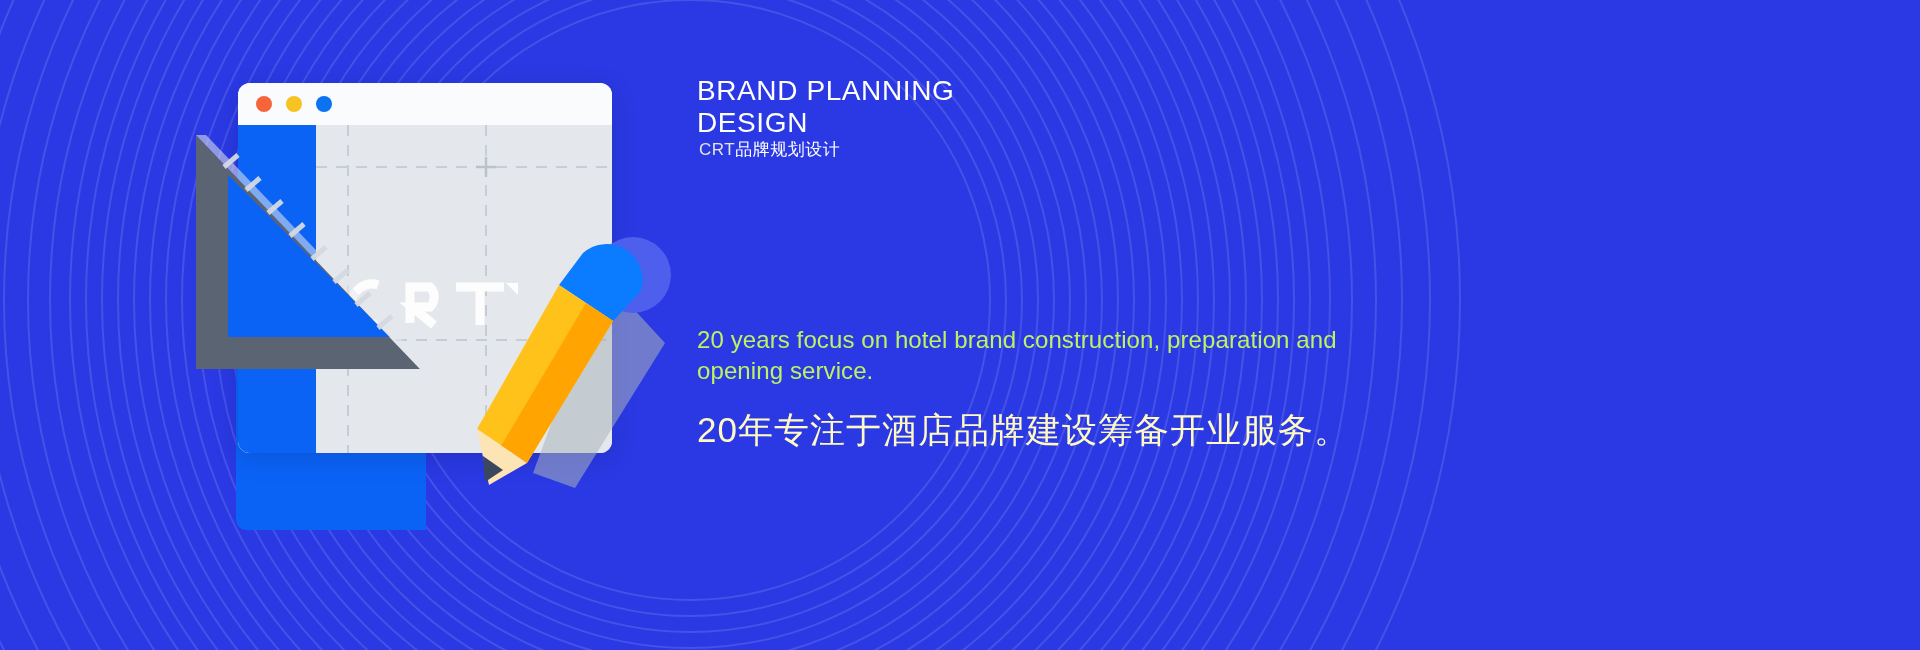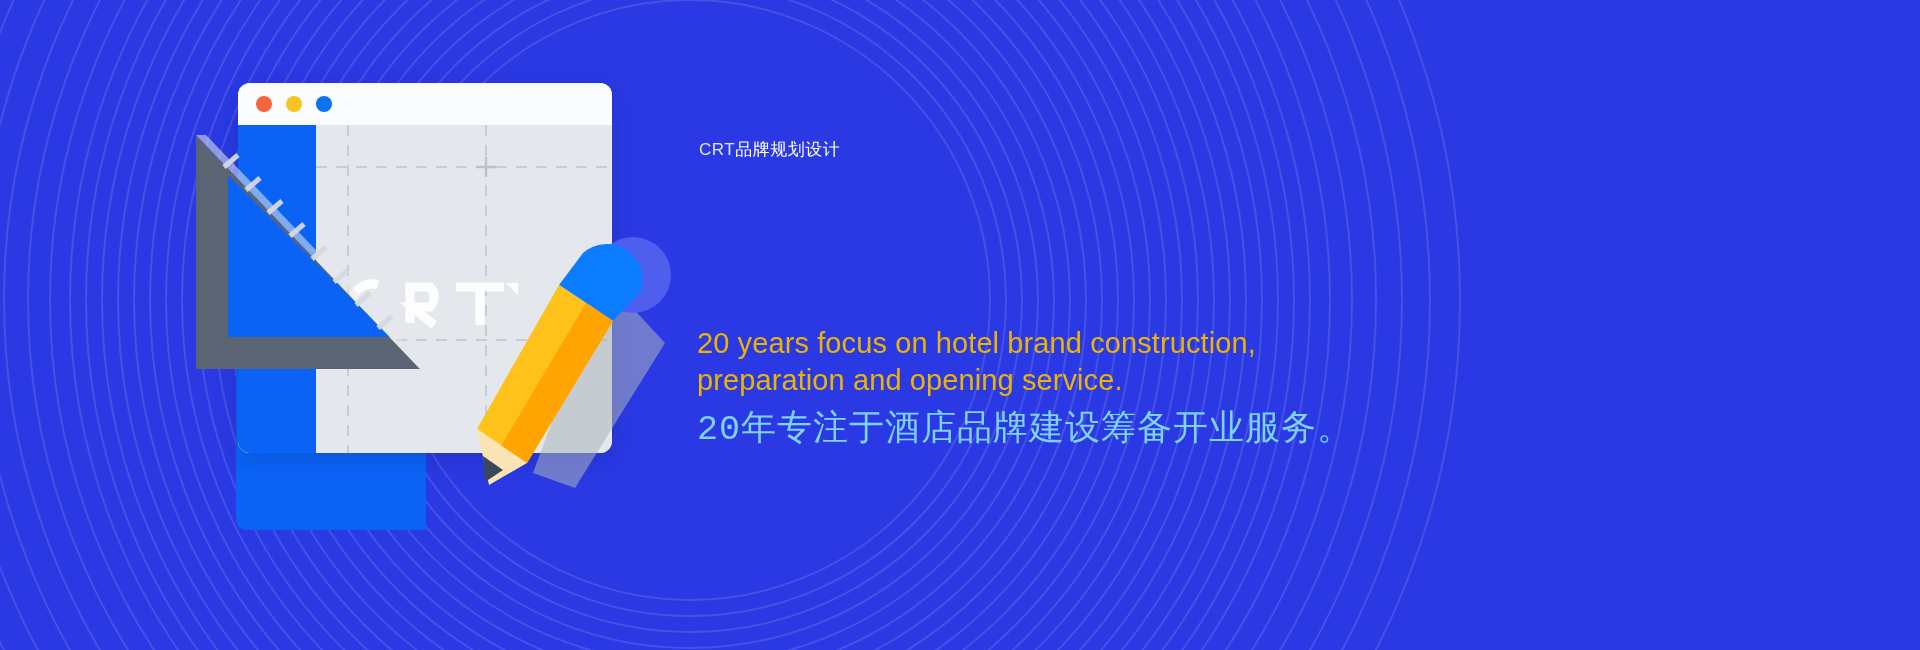--- a/index.html
+++ b/index.html
@@ -81,27 +81,27 @@
   }
   .eyebrow-cn {
     position:absolute; left:2px; top:138px;
     font-size:17px; letter-spacing:.5px; color:#FFFFFF;
   }
   .eyebrow-cn .crt { color:#e5e5e5; }
 
   .headline {
     position:absolute; left:0; top:325px;
     width:700px;
-    font-size:29px; line-height:1.28; color:#eab308;
+    font-size:24px; line-height:1.28; color:#bef264;
     font-weight:400; letter-spacing:.1px;
   }
   .headline-cn {
     position:absolute; left:0; top:408px;
-    font-size:35px; line-height:1.28; color:#7dd3fc;
-    font-weight:400; letter-spacing:1px;font-family:Liberation Mono, monospace;
+    font-size:35px; line-height:1.28; color:#fef9c3;
+    font-weight:400; letter-spacing:1px;
   }
 </style>
 </head>
 <body>
 
 <div class="banner">
 
   <svg class="arcs" width="1920" height="650" viewBox="0 0 1920 650">
     <g fill="none" stroke="#4A56E8" stroke-width="2" opacity="0.85">
       <circle cx="690" cy="300" r="300"></circle>
@@ -207,20 +207,22 @@
       <path d="M131 80 L158 98 L72 240 L46 223 Z" fill="#FFA400"></path>
 
       <path d="M22 206 L72 240 L34 262 Z" fill="#FCE4B5"></path>
 
       <path d="M28 233 L48 247 L30 259 Z" fill="#3B475C"></path>
     </svg>
   </div>
 
   <div class="text-col">
 
+    <div class="eyebrow">BRAND PLANNING
+DESIGN</div>
 
     <div class="eyebrow-cn">
       <span class="crt">CRT</span><span>品牌规划设计</span>
     </div>
 
     <div class="headline">20 years focus on hotel brand construction, preparation and opening service.</div>
 
     <div class="headline-cn">20年专注于酒店品牌建设筹备开业服务。</div>
   </div>
 

